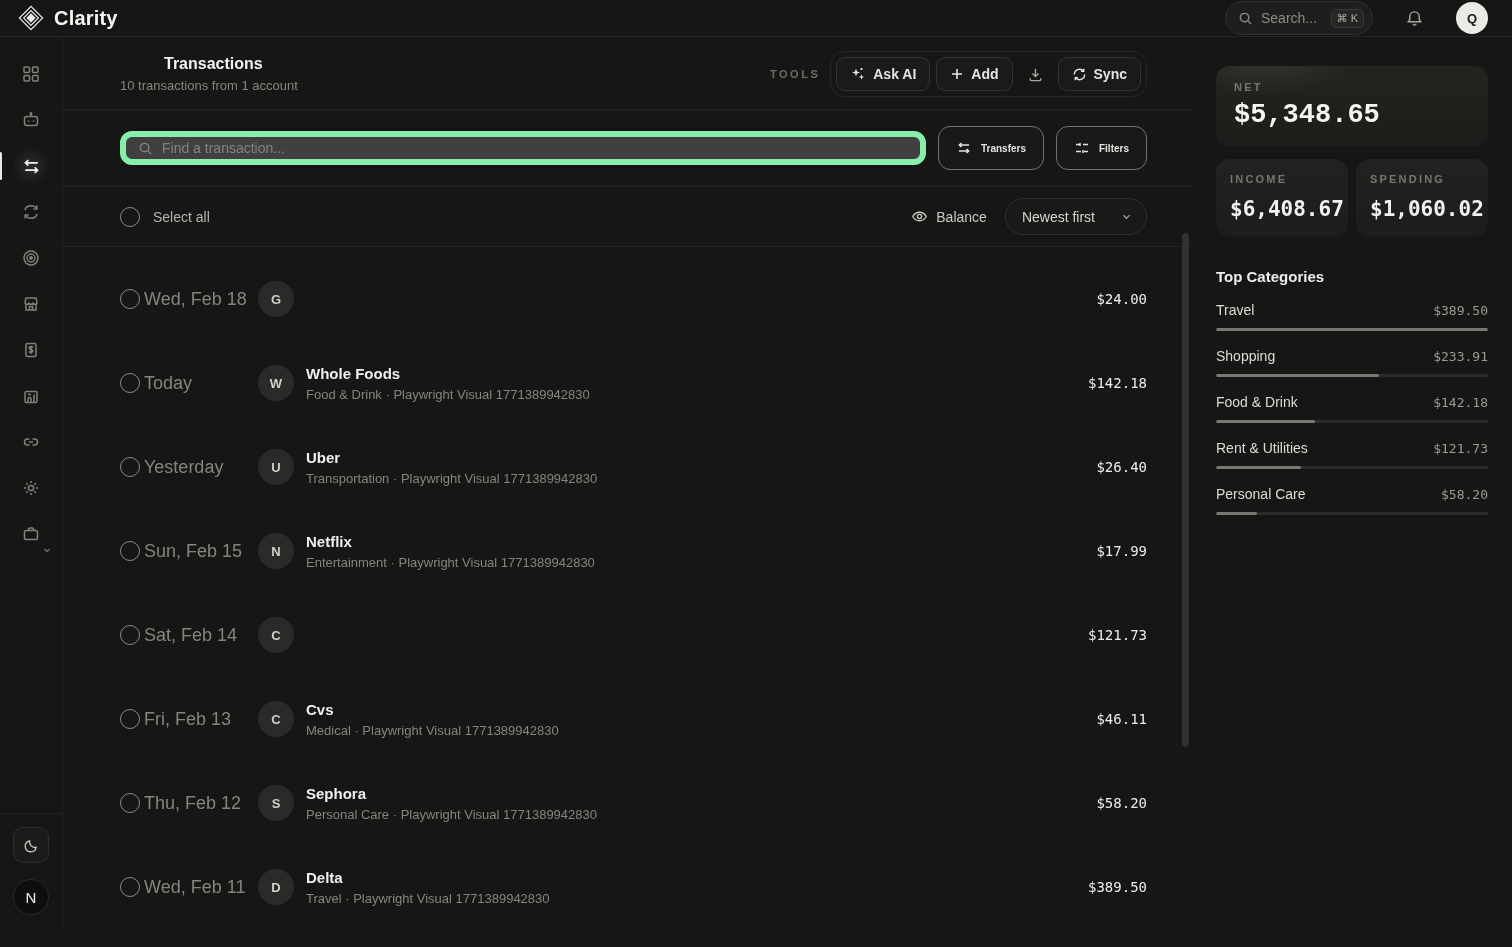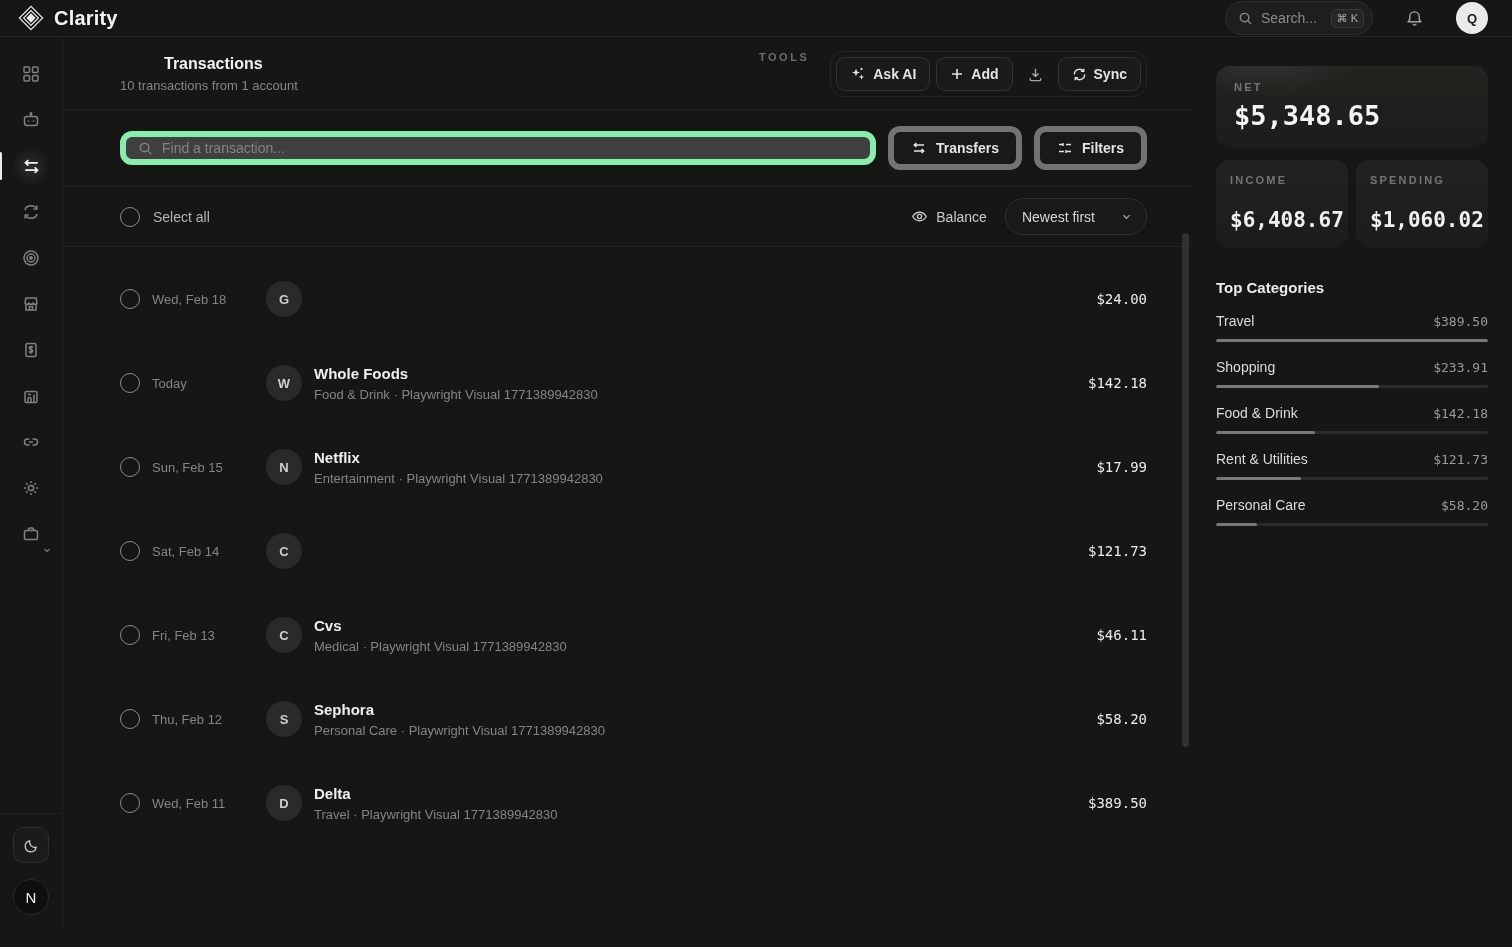--- a/index.html
+++ b/index.html
@@ -62,21 +62,21 @@
   }
 
   
   .main { flex:1; min-width:0; position:relative; }
   .main-header {
     display:flex; align-items:center; justify-content:space-between;
     padding:14px 45px 12px 57px; border-bottom:1px solid #232321;
   }
   .page-title { font-size:16px; font-weight:700; color:#f2f2f0;margin-left:44px; }
   .page-sub { font-size:13px; color:#85858１; color:#858581; margin-top:5px; }
-  .tools-wrap { display:flex; gap:21px; }
+  .tools-wrap { display:flex; align-items:center; gap:10px; }
   .tools-label { font-size:11px; letter-spacing:2.5px; color:#6c6c68; font-weight:600; }
   .tools-group {
     display:flex; align-items:center; gap:6px; border:1px solid #262624; border-radius:14px; padding:5px;
   }
   .tool-btn {
     display:flex; align-items:center; gap:7px; height:34px; padding:0 13px;
     background:#1a1a18; border:1px solid #333331; border-radius:9px;
     color:#e4e4e2; font-size:14px; font-weight:600; cursor:pointer; font-family:inherit;
   }
   .tool-btn.ghost { border:none; background:none; padding:0 8px; color:#a5a5a1; }
@@ -85,61 +85,61 @@
   .find-input {
     flex:1; display:flex; align-items:center; gap:9px; height:34px; padding:0 12px;
     background:#404040; border:6px solid #86efac; border-radius:12px; color:#83837f;
   }
   .find-input input {
     flex:1; background:none; border:none; outline:none; color:#e4e4e2; font-size:14px; font-family:inherit;
   }
   .find-input input::placeholder { color:#83837f; }
   .big-btn {
     display:flex; align-items:center; gap:9px; height:44px; padding:0 17px;
-    background:#191917; border:6px solid #737373; border-radius:12px;
-    color:#e4e4e2; font-size:14px; font-weight:600; cursor:pointer; font-family:inherit;
+    background:#191917; border:1px solid #737373; border-radius:12px;
+    color:#e4e4e2; font-size:10px; font-weight:600; cursor:pointer; font-family:inherit;
   }
 
   .list-header { display:flex; align-items:center; justify-content:space-between; padding:11px 45px 11px 57px; border-bottom:1px solid #232321; }
   .lh-left { display:flex; align-items:center; gap:13px; color:#b4b4b0; font-size:14px; }
   .lh-right { display:flex; align-items:center; gap:18px; }
   .balance-toggle { display:flex; align-items:center; gap:8px; color:#c9c9c5; font-size:14px; cursor:pointer; }
   .sort-select {
     display:flex; align-items:center; gap:26px; height:37px; padding:0 14px 0 16px;
     border:1px solid #2e2e2c; border-radius:18px; background:#191917; color:#d6d6d2; font-size:14px; cursor:pointer;
   }
   .checkbox {
     width:20px; height:20px; border-radius:50%; border:1.5px solid #8a8a86; background:none; cursor:pointer; flex:none;
   }
 
   .tx-list { padding-top:10px; }
   .tx-row { display:flex; align-items:center; height:84px; padding:0 45px 0 57px; cursor:pointer; }
-  .tx-date { width:114px; margin-left:12px; font-size:13px; color:#84848０; color:#848480; }
+  .tx-date { width:114px; margin-left:4px; font-size:18px; color:#84848０; color:#848480; }
   .tx-avatar {
     width:36px; height:36px; border-radius:50%; background:#2a2a28; color:#cfcfcb;
     display:flex; align-items:center; justify-content:center; font-size:13px; font-weight:700; flex:none;
   }
   .tx-body { margin-left:12px; min-width:0; }
   .tx-name { font-size:15px; font-weight:700; color:#efefed; }
   .tx-sub { font-size:13px; color:#84848０; color:#848480; margin-top:5px; }
   .tx-amount { margin-left:auto; font-size:14px; color:#ececea; }
 
   .main-scrollbar { position:absolute; right:3px; top:196px; width:7px; height:514px; border-radius:4px; background:#31312f; cursor:pointer; }
 
   
   .rightpanel { width:320px; flex:none; padding:29px 24px 0 24px; }
   .net-card {
     border-radius:14px; padding:15px 18px 17px;
     background:radial-gradient(130px 60px at 18% -12%, rgba(255,255,255,.08), rgba(255,255,255,0) 70%), linear-gradient(180deg,#232320,#1c1c1a);
   }
   .stat-label { font-size:11px; letter-spacing:2.2px; color:#757571; font-weight:600; }
-  .net-value { font-size:27px; color:#f4f4f2; margin-top:7px; font-weight:600; }
+  .net-value { font-size:27px; color:#f4f4f2; margin-top:7px; font-weight:600;font-family:Liberation Mono, monospace; }
   .stat-row { display:flex; gap:8px; margin-top:12px; }
   .stat-card { flex:1; min-width:0; border-radius:14px; padding:14px 14px 16px; background:linear-gradient(180deg,#222220,#1c1c1a); }
-  .stat-value { font-size:21px; color:#f0f0ee; margin-top:22px; font-weight:600; white-space:nowrap; }
+  .stat-value { font-size:21px; color:#f0f0ee; margin-top:12px; font-weight:600; white-space:nowrap; }
   .topcat-title { font-size:15px; font-weight:700; color:#ededeb; margin:31px 0 4px; }
   .cat-item { margin-top:17px; }
   .cat-line { display:flex; align-items:baseline; justify-content:space-between; }
   .cat-label { font-size:14px; color:#dcdcd8; }
   .cat-amount { font-size:13px; color:#9a9a96; }
   .cat-track { margin-top:10px; height:3px; border-radius:2px; background:#2b2b29; overflow:hidden; }
   .cat-fill { height:100%; border-radius:2px; background:#787874; }
 
   svg { display:block; }
 </style>
@@ -409,20 +409,30 @@
         <span class="checkbox"></span>
         <span class="tx-date">Today</span>
         <span class="tx-avatar">W</span>
         <span class="tx-body">
           <div class="tx-name">Whole Foods</div>
           <div class="tx-sub">Food &amp; Drink · Playwright Visual 1771389942830</div>
         </span>
         <span class="tx-amount mono">$142.18</span>
       </div>
 
+      <div class="tx-row">
+        <span class="checkbox"></span>
+        <span class="tx-date">Yesterday</span>
+        <span class="tx-avatar">U</span>
+        <span class="tx-body">
+          <div class="tx-name">Uber</div>
+          <div class="tx-sub">Transportation · Playwright Visual 1771389942830</div>
+        </span>
+        <span class="tx-amount mono">$26.40</span>
+      </div>
 
       <div class="tx-row">
         <span class="checkbox"></span>
         <span class="tx-date">Sun, Feb 15</span>
         <span class="tx-avatar">N</span>
         <span class="tx-body">
           <div class="tx-name">Netflix</div>
           <div class="tx-sub">Entertainment · Playwright Visual 1771389942830</div>
         </span>
         <span class="tx-amount mono">$17.99</span>

